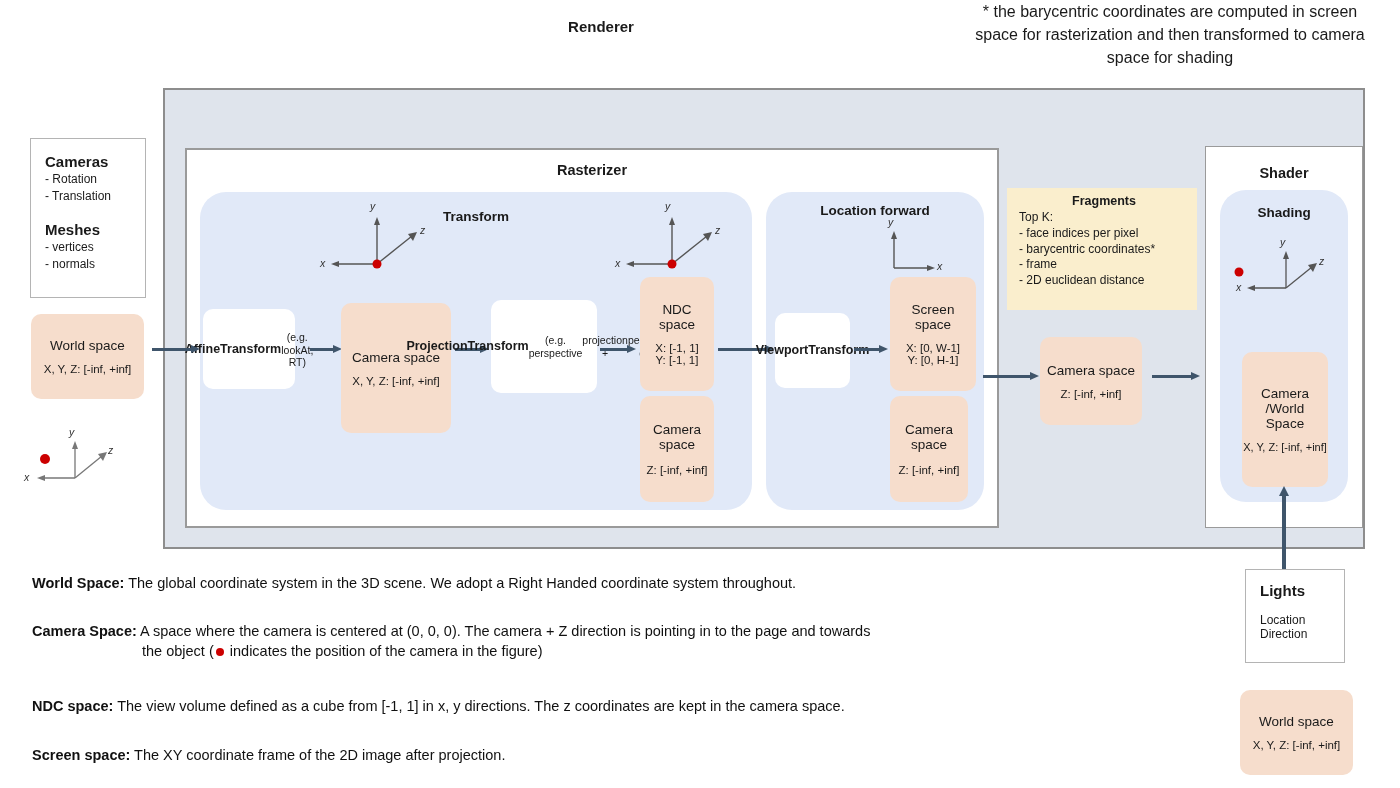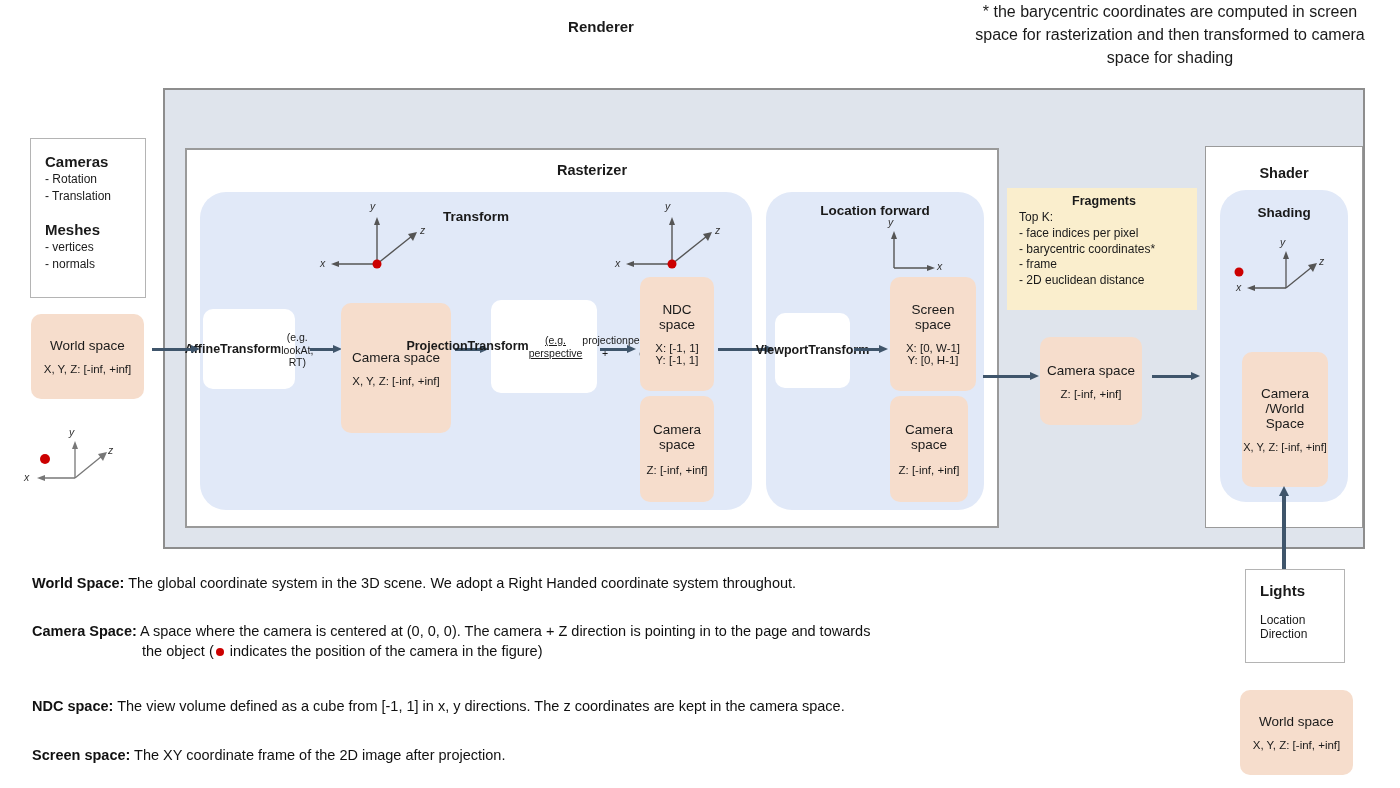--- a/index.html
+++ b/index.html
@@ -175,21 +175,21 @@
 </div>
 
 <div class="abs arrow-h" style="left:455px; top:345px; width:34px;">
   <div class="shaft" style="width:25px;"></div>
     <div class="head" style="left:25px;"></div>
 </div>
 
 <div class="abs white-box" style="left:491px; top:300px; width:106px; height:93px;">
   <div class="small-b">Projection</div>
   <div class="small-b">Transform</div>
-  <div class="tiny" style="margin-top:0;text-decoration:underline;">(e.g. perspective</div>
+  <div class="tiny" style="margin-top:0;">(e.g. perspective</div>
   <div class="tiny">projection +</div>
   <div class="tiny">perspective divide)</div>
 </div>
 
 <div class="abs arrow-h" style="left:600px; top:345px; width:36px;">
   <div class="shaft" style="width:27px;"></div>
     <div class="head" style="left:27px;"></div>
 </div>
 
 <div class="abs" style="left:615px; top:200px; width:120px; height:80px;">

